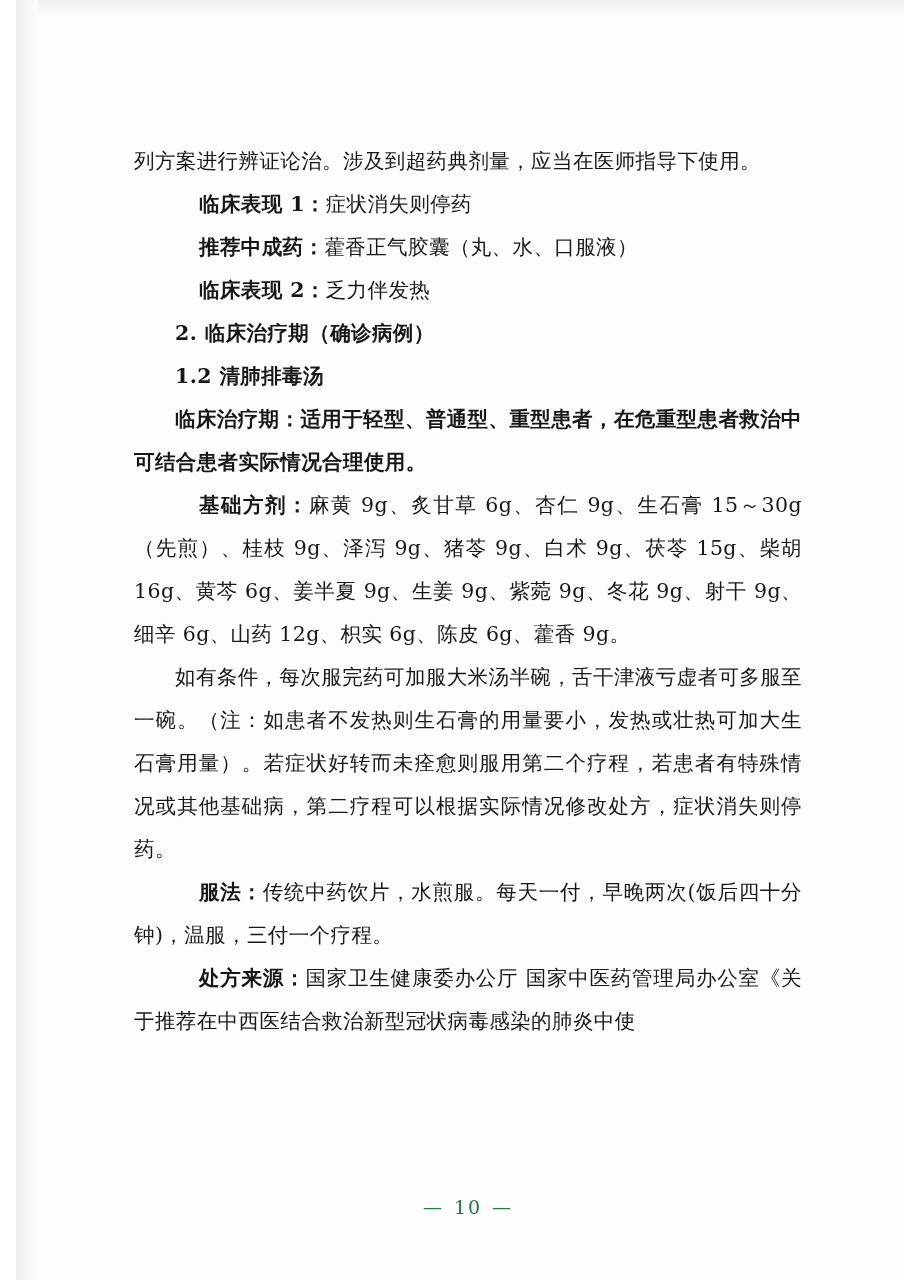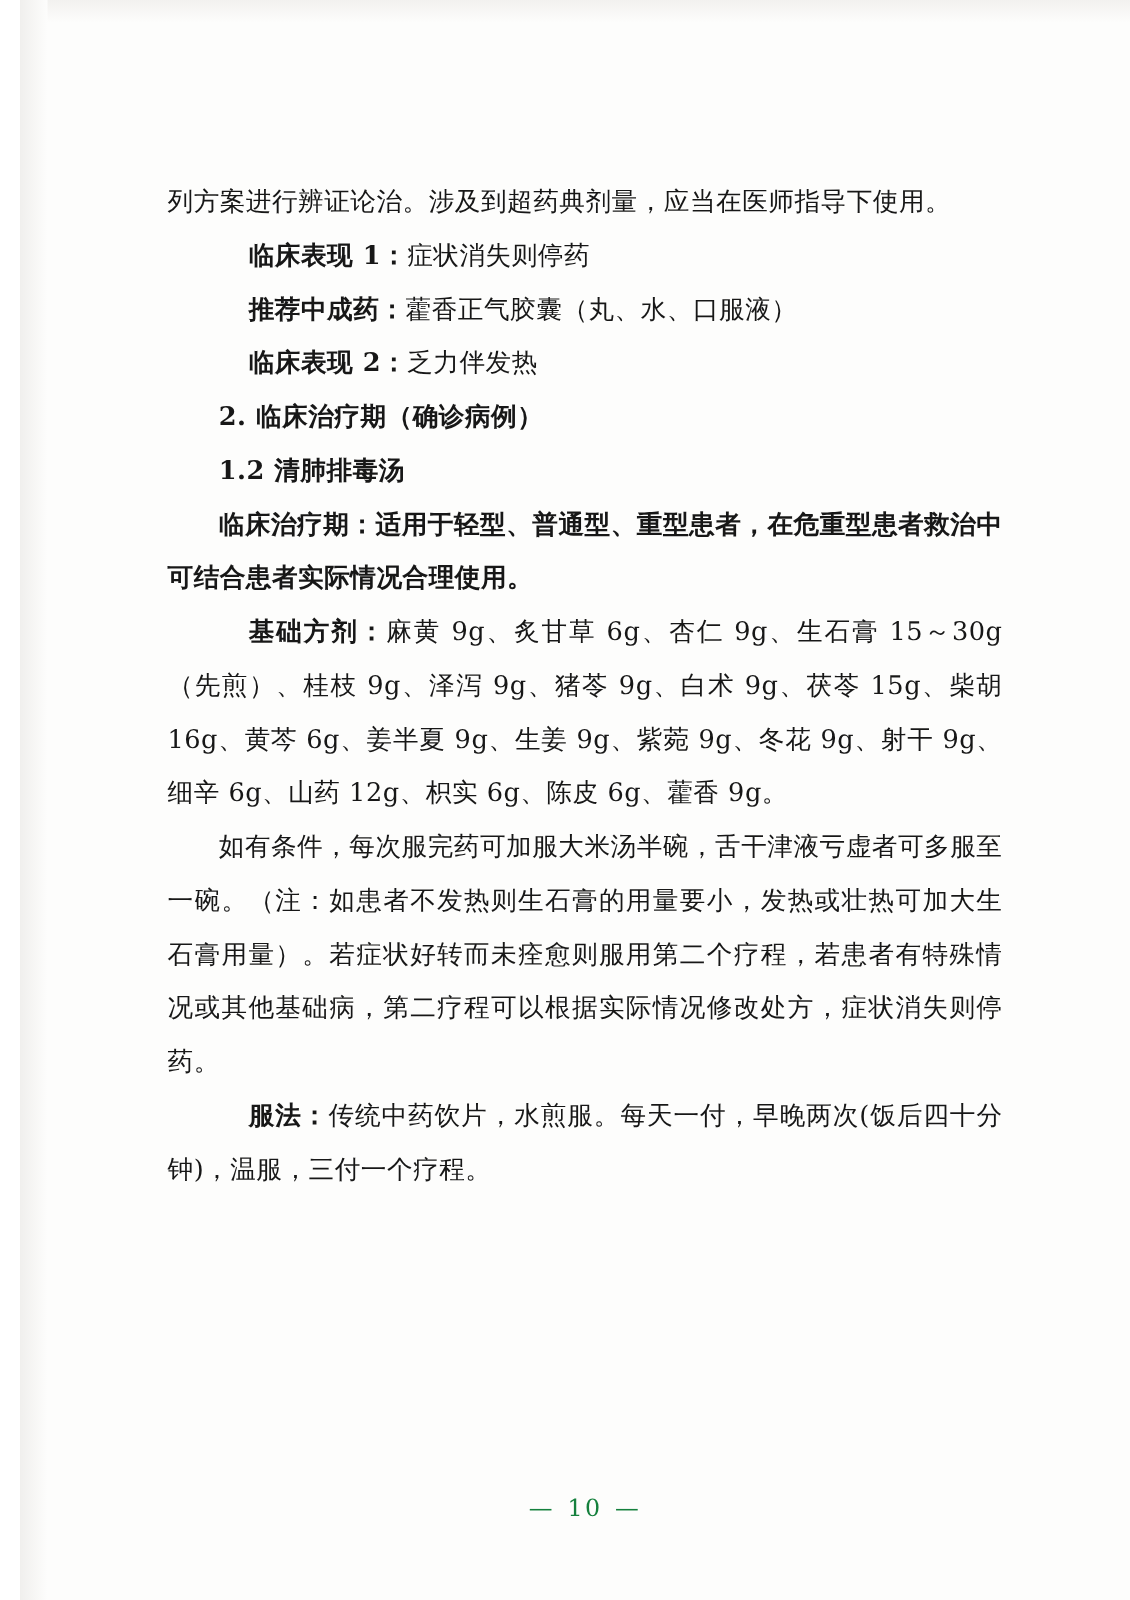--- a/index.html
+++ b/index.html
@@ -123,19 +123,22 @@
     </p>
 
     <p class="indent">
       <span>如有条件，每次服完药可加服大米汤半碗，舌干津液亏虚者可多服至一碗。（注：如患者不发热则生石膏的用量要小，发热或壮热可加大生石膏用量）。若症状好转而未痊愈则服用第二个疗程，若患者有特殊情况或其他基础病，第二疗程可以根据实际情况修改处方，症状消失则停药。</span>
     </p>
 
     <p class="indent">
       <span class="lead">服法：</span><span>传统中药饮片，水煎服。每天一付，早晚两次(饭后四十分钟)，温服，三付一个疗程。</span>
     </p>
 
+    <p class="indent">
+      <span class="lead">处方来源：</span><span>国家卫生健康委办公厅 国家中医药管理局办公室《关于推荐在中西医结合救治新型冠状病毒感染的肺炎中使</span>
+    </p>
 
   </div>
 
   <div class="footer">
     <span class="dash">—</span><span>10</span><span class="dash">—</span>
   </div>
 </div>
 
 </body></html>

